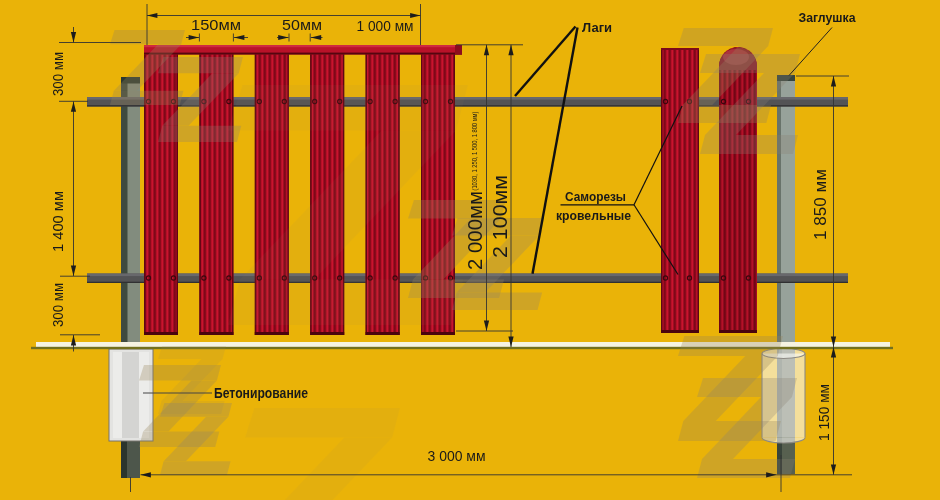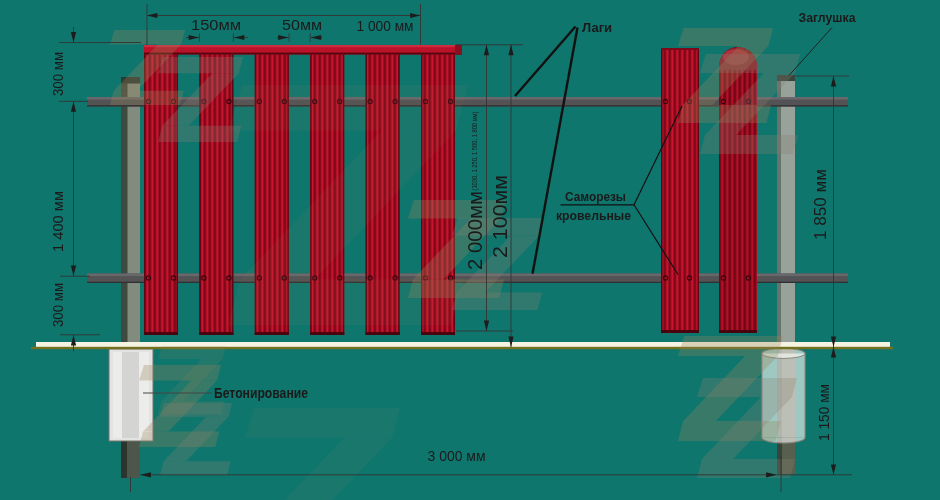--- a/index.html
+++ b/index.html
@@ -1,15 +1,15 @@
 <!DOCTYPE html>
 <html><head><meta charset="utf-8">
 <style>
 html,body{margin:0;padding:0;background:#fff}
-#c{position:relative;width:940px;height:500px;background:#0f766e;overflow:hidden}
+#c{position:relative;width:940px;height:500px;background:#eab308;overflow:hidden}
 text{font-family:"Liberation Sans",sans-serif}
 </style></head>
 <body>
 <div id="c">
 <svg width="940" height="500" viewBox="0 0 940 500">
 <defs>
 <marker id="ah" markerUnits="userSpaceOnUse" markerWidth="12" markerHeight="8" refX="11" refY="3.5" orient="auto-start-reverse">
   <path d="M0.6 0.9 L11 3.5 L0.6 6.1 Z" fill="#1c1c1c"></path>
 </marker>
 <marker id="ae" markerUnits="userSpaceOnUse" markerWidth="12" markerHeight="8" refX="11" refY="3.5" orient="auto">

